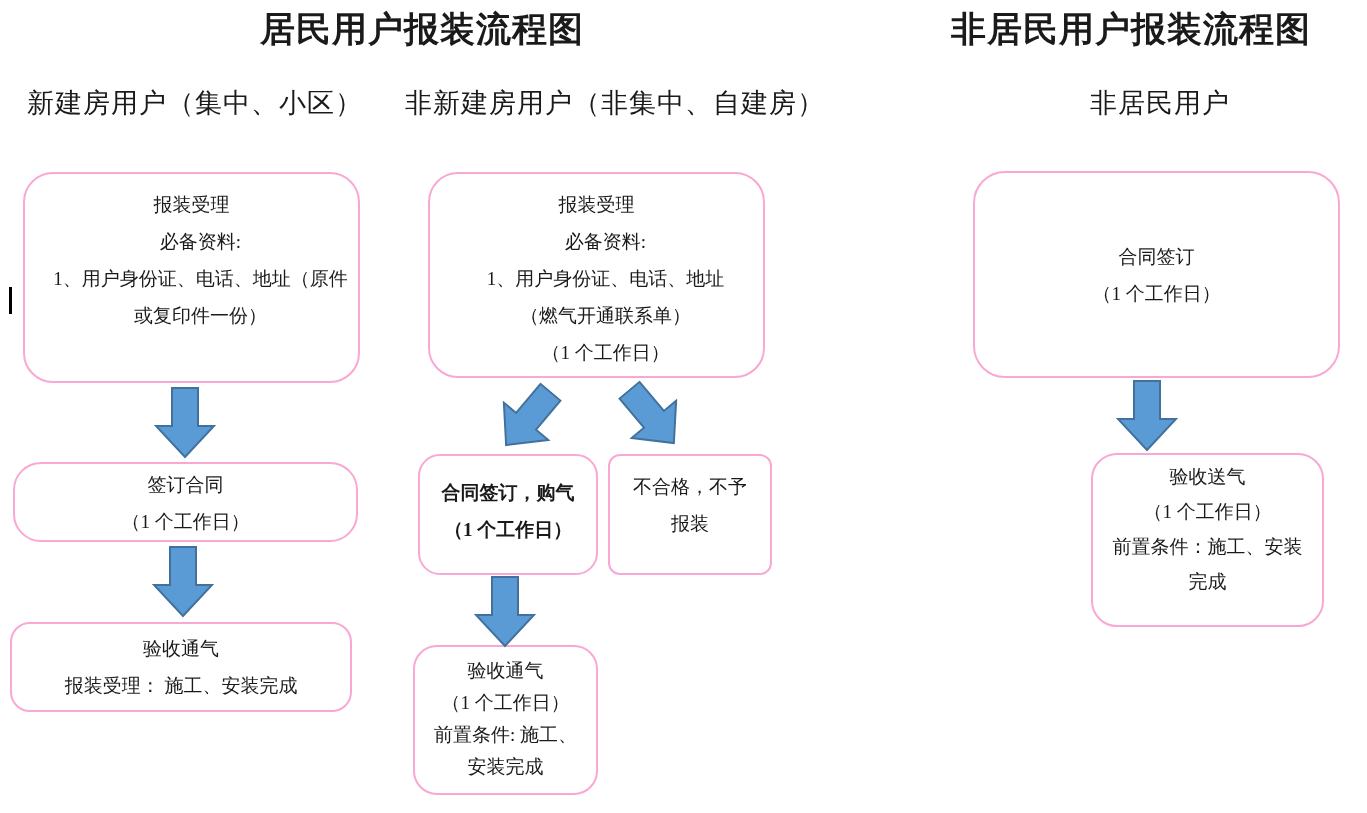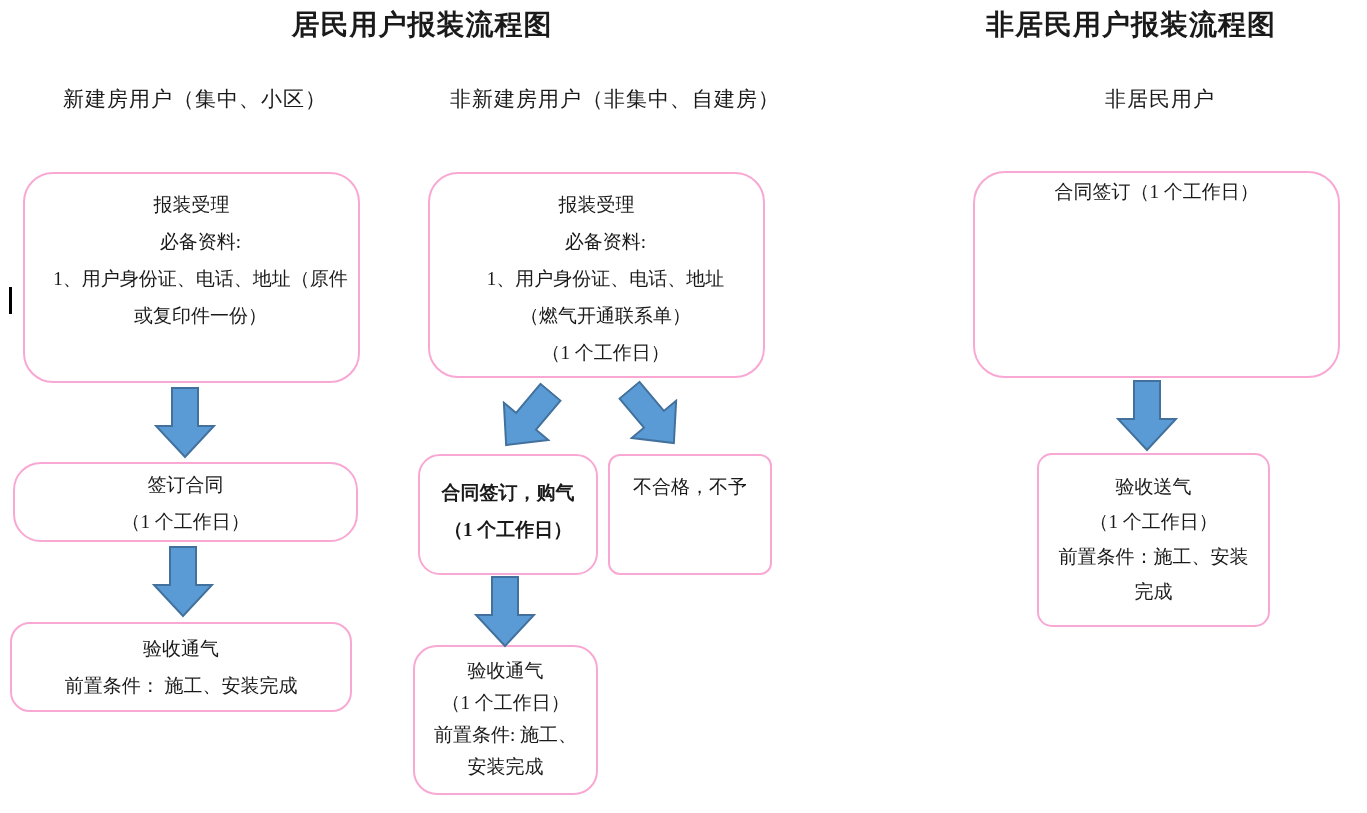--- a/index.html
+++ b/index.html
@@ -3,25 +3,25 @@
 <meta charset="utf-8">
 <style>
   html,body{margin:0;padding:0;}
   body{
     width:1367px;height:813px;position:relative;background:#ffffff;
     font-family:"Liberation Serif","DejaVu Serif",serif;
     color:#1a1a1a;overflow:hidden;
   }
   .title{
     position:absolute;top:6px;transform:translateX(-50%);
-    font-size:28px;font-weight:bold;white-space:nowrap;letter-spacing:1px;
+    font-size:35px;font-weight:bold;white-space:nowrap;letter-spacing:1px;
   }
   .col-header{
     position:absolute;top:85px;transform:translateX(-50%);
-    font-size:21px;white-space:nowrap;letter-spacing:1px;
+    font-size:27px;white-space:nowrap;letter-spacing:1px;
   }
   .fbox{
     position:absolute;background:#fff;border:2px solid #f9a8d4;
     box-sizing:border-box;font-size:19px;
   }
   .fbox .ln{line-height:37px;white-space:nowrap;}
   .fbox .ttl{text-align:center;line-height:37px;white-space:nowrap;}
   .left-lines .ln{text-align:center;padding-left:18px;}
   .center-lines .ln{text-align:center;padding-left:0;}
 
@@ -30,22 +30,22 @@
   #c1b2{left:13px;top:462px;width:345px;height:80px;border-radius:28px;padding-top:2px;}
   #c1b3{left:10px;top:622px;width:342px;height:90px;border-radius:20px;padding-top:6px;}
   
   #c2b1{left:428px;top:172px;width:337px;height:206px;border-radius:30px;padding-top:12px;}
   #c2b2a{left:418px;top:454px;width:180px;height:121px;border-radius:22px;padding-top:18px;font-weight:bold;}
   #c2b2b{left:608px;top:454px;width:164px;height:121px;border-radius:12px;padding-top:12px;}
   #c2b3{left:413px;top:645px;width:185px;height:150px;border-radius:24px;padding-top:8px;}
   #c2b3 .ln{line-height:32px;}
   
   #c3b1{left:973px;top:171px;width:367px;height:207px;border-radius:32px;
-        display:flex;flex-direction:row;justify-content:center;}
-  #c3b2{left:1037px;top:453px;width:233px;height:174px;border-radius:15px;padding-top:14px;}
+        display:flex;flex-direction:column;justify-content:center;}
+  #c3b2{left:1091px;top:453px;width:233px;height:174px;border-radius:26px;padding-top:4px;}
   #c3b2 .ln{line-height:35px;}
 
   .arrow{position:absolute;width:62px;height:72px;}
   .arrow polygon{fill:#5B9BD5;stroke:#41719C;stroke-width:2;}
   #a1{left:154px;top:387px;}
   #a2{left:152px;top:546px;}
   #a3{left:497px;top:383px;transform:rotate(40deg);}
   #a4{left:621px;top:381px;transform:rotate(-40deg);}
   #a5{left:474px;top:576px;}
   #a6{left:1116px;top:380px;}
@@ -67,36 +67,37 @@
   <div class="ln">必备资料:</div>
   <div class="ln">1、用户身份证、电话、地址（原件</div>
   <div class="ln">或复印件一份）</div>
 </div>
 <div id="c1b2" class="fbox center-lines">
   <div class="ln">签订合同</div>
   <div class="ln">（1 个工作日）</div>
 </div>
 <div id="c1b3" class="fbox center-lines">
   <div class="ln">验收通气</div>
-  <div class="ln">前置条件： 施工、安装完成</div>
+  <div class="ln">报装受理： 施工、安装完成</div>
 </div>
 
 <div id="c2b1" class="fbox left-lines">
   <div class="ttl">报装受理</div>
   <div class="ln">必备资料:</div>
   <div class="ln">1、用户身份证、电话、地址</div>
   <div class="ln">（燃气开通联系单）</div>
   <div class="ln">（1 个工作日）</div>
 </div>
 <div id="c2b2a" class="fbox center-lines">
   <div class="ln">合同签订，购气</div>
   <div class="ln">（1 个工作日）</div>
 </div>
 <div id="c2b2b" class="fbox center-lines">
   <div class="ln">不合格，不予</div>
+  <div class="ln">报装</div>
 </div>
 <div id="c2b3" class="fbox center-lines">
   <div class="ln">验收通气</div>
   <div class="ln">（1 个工作日）</div>
   <div class="ln">前置条件: 施工、</div>
   <div class="ln">安装完成</div>
 </div>
 
 <div id="c3b1" class="fbox center-lines">
   <div class="ln">合同签订</div>

